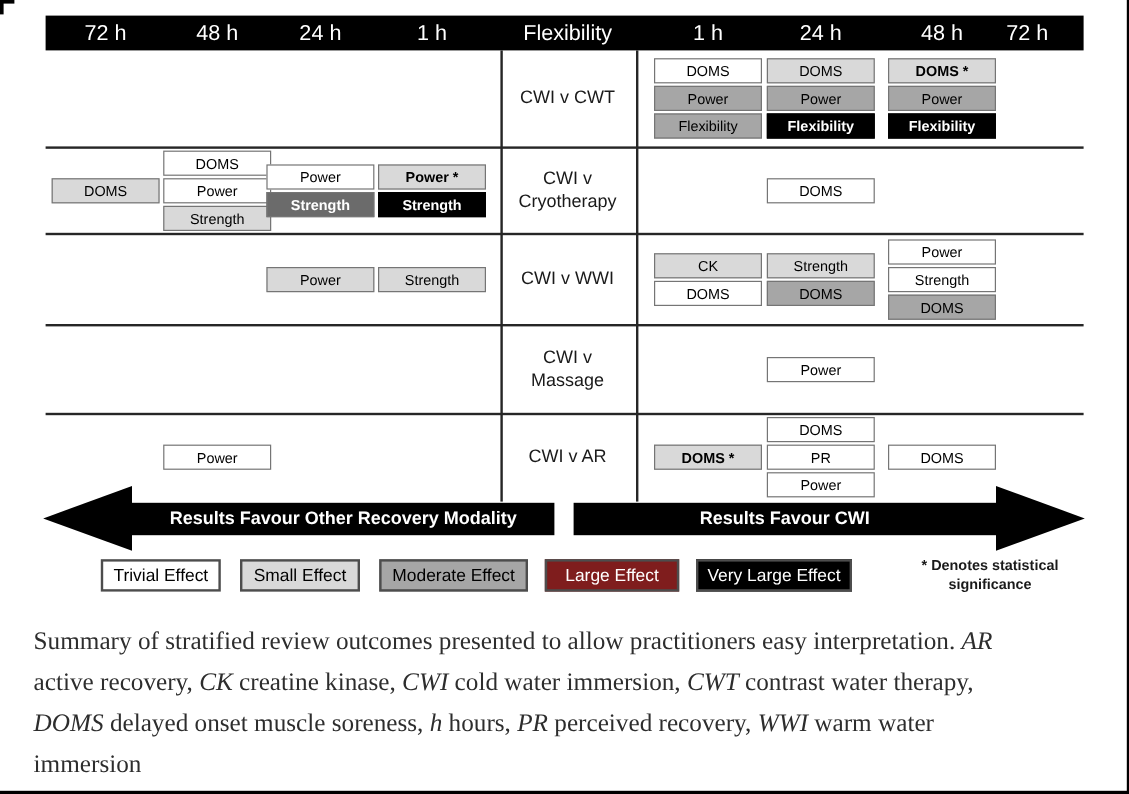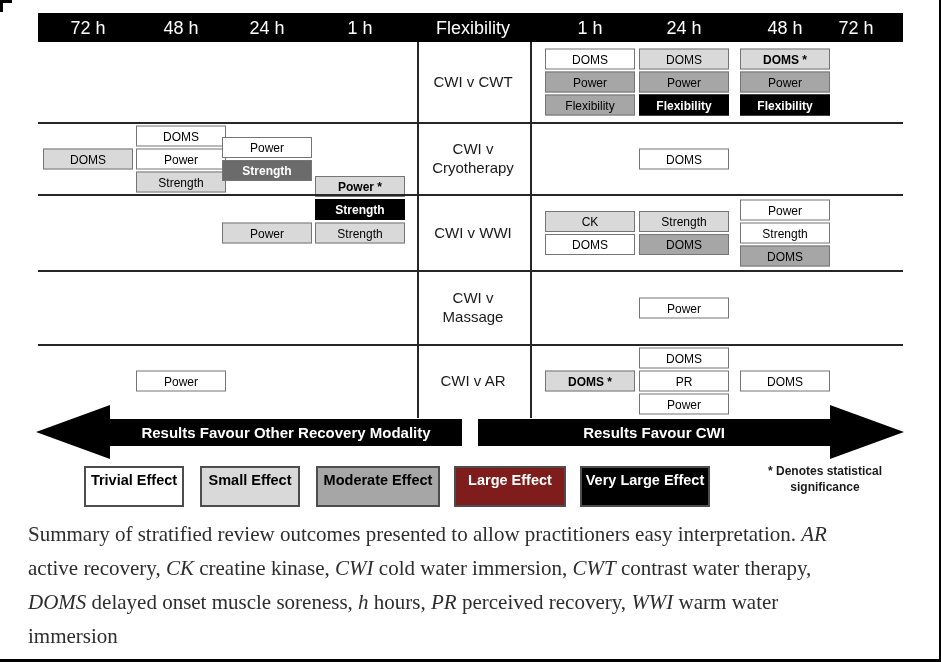--- a/index.html
+++ b/index.html
@@ -42,22 +42,22 @@
   .arrow-body{
     position:absolute;top:419px;height:27px;display:flex;
     align-items:center;justify-content:center;
   }
   .arrow-head{position:absolute;top:405px;width:0;height:0;
     border-top:27px solid transparent;border-bottom:27px solid transparent;}
   .arrow-text{font-size:15px;font-weight:600;white-space:nowrap;}
 
   #legend{position:absolute;left:0;top:466px;width:941px;height:30px;}
   .leg-item{
-    position:absolute;top:0;height:41px;line-height:25px;box-sizing:border-box;
-    border:2px solid #4d4d4d;text-align:center;font-size:14.5px;font-weight:700;
+    position:absolute;top:0;height:27px;line-height:25px;box-sizing:border-box;
+    border:2px solid #4d4d4d;text-align:center;font-size:14.5px;font-weight:400;
     white-space:nowrap;
   }
   #sig-note{
     position:absolute;left:745px;top:464px;width:160px;text-align:center;
     font-size:12px;font-weight:700;color:#1a1a1a;line-height:1.3;
   }
 
   #caption{
     position:absolute;left:8px;top:517px;width:925px;
     font-family:"Liberation Serif",serif;font-size:21px;line-height:34px;color:#2d2d2d;margin-left:20px;
@@ -112,21 +112,21 @@
         </div>
         <div class="stack" style="left: 143px;">
           <div class="obox" style="background: rgb(255, 255, 255); color: rgb(0, 0, 0);">DOMS</div>
           <div class="obox" style="background: rgb(255, 255, 255); color: rgb(0, 0, 0);">Power</div>
           <div class="obox" style="background: rgb(217, 217, 217); color: rgb(0, 0, 0);">Strength</div>
         </div>
         <div class="stack" style="left: 229px;">
           <div class="obox" style="background: rgb(255, 255, 255); color: rgb(0, 0, 0);">Power</div>
           <div class="obox b" style="background: rgb(107, 107, 107); color: rgb(255, 255, 255);">Strength</div>
         </div>
-        <div class="stack" style="left: 322px; margin-top: 39px;">
+        <div class="stack" style="left: 322px;">
           <div class="obox b" style="background: rgb(217, 217, 217); color: rgb(0, 0, 0);">Power *</div>
           <div class="obox b" style="background: rgb(0, 0, 0); color: rgb(255, 255, 255); border-color: rgb(0, 0, 0);">Strength</div>
         </div>
         <div class="stack" style="left: 646px;">
           <div class="obox" style="background: rgb(255, 255, 255); color: rgb(0, 0, 0);">DOMS</div>
         </div>
       </div>
       <div class="comp-row sep" style="height: 74px;">
         <div class="comp-label">CWI v WWI</div>
         <div class="stack" style="left: 229px;">

